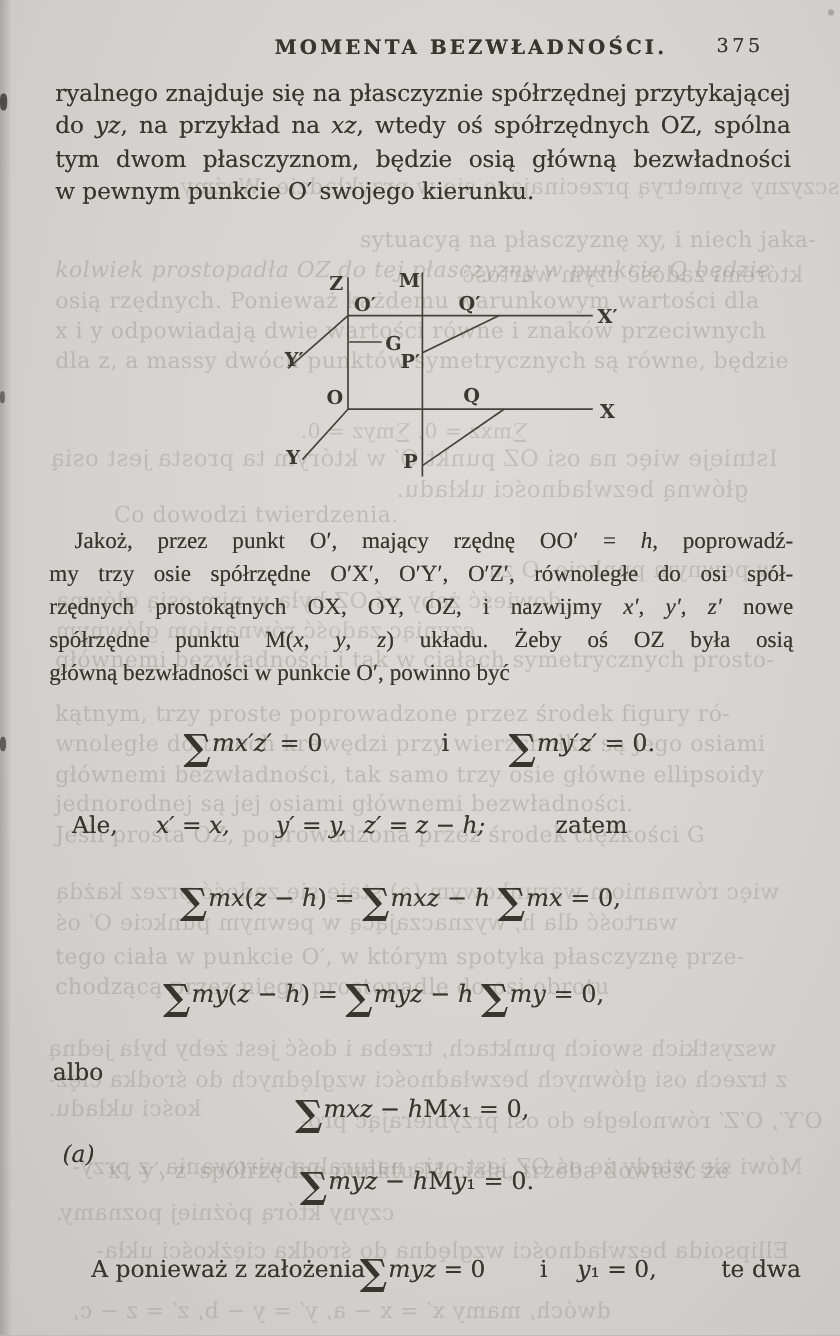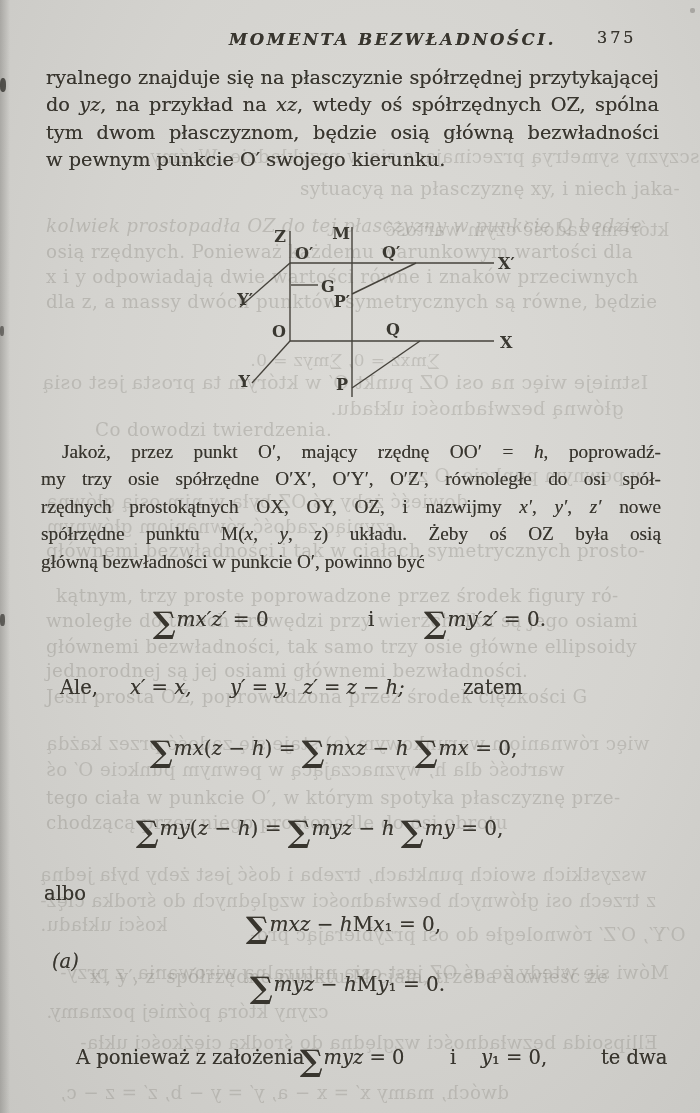--- a/index.html
+++ b/index.html
@@ -19,21 +19,21 @@
 
   
   .ghosts{position:absolute;inset:0;z-index:1;}
   .g{position:absolute;white-space:nowrap;color:#7d7a72;opacity:.30;
      filter:blur(.5px);font-size:18.3px;letter-spacing:.4px;}
   .g.m{transform:scaleX(-1);opacity:.27;}
 
   .content{position:absolute;inset:0;z-index:2;}
   .header{position:absolute;top:28px;left:0;width:700px;height:30px;}
   .htitle{position:absolute;left:229px;top:2px;font-size:16.5px;font-weight:bold;
-          letter-spacing:2.6px;text-shadow:0 0 .4px rgba(40,38,30,.6);font-style:italic;}
+          letter-spacing:2.6px;text-shadow:0 0 .4px rgba(40,38,30,.6);}
   .pagenum{position:absolute;left:597px;top:0;font-size:16px;letter-spacing:3px;
           text-shadow:0 0 .4px rgba(40,38,30,.6);}
 
   .para{position:absolute;font-size:19.3px;line-height:27.4px;
         text-shadow:0 0 .4px rgba(40,38,30,.55);}
   .p1{top:64px;left:46px;width:613px;}
   .p2{top:438px;left:41px;width:620px;font-family:Liberation Serif, serif;}
   .pline{text-align:justify;text-align-last:justify;text-justify:inter-word;}
   .pline.last{text-align-last:auto;}
   .ind{text-indent:21px;}
@@ -70,35 +70,35 @@
 
 <div class="page">
   <div class="edge"></div>
   <div class="speck sp1"></div>
   <div class="speck sp2"></div>
   <div class="speck sp3"></div>
   <div class="speck sp4"></div>
 
   <div class="ghosts" id="ghosts">
       <span class="g m" style="top: 146px; left: 150px;">płasczyzny symetryą przecinające się w przykładzie. Weźmy</span>
-      <span class="g" style="top: 178px; left: 300px;">sytuacyą na płasczyznę xy, i niech jaka-</span>
+      <span class="g" style="top: 190px; left: 300px;">sytuacyą na płasczyznę xy, i niech jaka-</span>
       <span class="g" style="top: 215px; left: 46px; font-style: italic;">kolwiek prostopadła OZ do tej płasczyzny w punkcie Q będzie</span>
       <span class="g m" style="top: 219px; left: 385px;">któremi zadość czym wartość</span>
       <span class="g" style="top: 241px; left: 46px;">osią rzędnych. Ponieważ każdemu warunkowym wartości dla</span>
       <span class="g" style="top: 266px; left: 46px;">x i y odpowiadają dwie wartości równe i znaków przeciwnych</span>
       <span class="g" style="top: 291px; left: 46px;">dla z, a massy dwóch punktów symetrycznych są równe, będzie</span>
       <span class="g m" style="top: 350px; left: 250px; font-size: 17px;">∑mxz = 0,        ∑myz = 0.</span>
       <span class="g m" style="top: 371px; left: 42px; font-size: 19px;">Istnieje więc na osi OZ punkt O′ w którym ta prosta jest osią</span>
       <span class="g m" style="top: 397px; left: 330px; font-size: 19px;">główną bezwładności układu.</span>
       <span class="g" style="top: 419px; left: 95px;">Co dowodzi twierdzenia.</span>
       <span class="g m" style="top: 465px; left: 400px;">w pewnym punkcie. O za-</span>
       <span class="g m" style="top: 491px; left: 46px;">dowieść żeby oś OZ była w nim osią główną</span>
       <span class="g m" style="top: 516px; left: 46px;">czyniąc zadość równaniom głównym</span>
       <span class="g" style="top: 540px; left: 46px;">głównemi bezwładności i tak w ciałach symetrycznych prosto-</span>
-      <span class="g" style="top: 585px; left: 46px; margin-left: 10px;">kątnym, trzy proste poprowadzone przez środek figury ró-</span>
+      <span class="g" style="top: 585px; left: 46px;">kątnym, trzy proste poprowadzone przez środek figury ró-</span>
       <span class="g" style="top: 610px; left: 46px;">wnoległe do trzech krawędzi przy wierzchołku są jego osiami</span>
       <span class="g" style="top: 636px; left: 46px;">głównemi bezwładności, tak samo trzy osie główne ellipsoidy</span>
       <span class="g" style="top: 660px; left: 46px;">jednorodnej są jej osiami głównemi bezwładności.</span>
       <span class="g" style="top: 686px; left: 46px;">Jeśli prosta OZ, poprowadzona przez środek ciężkości G</span>
       <span class="g m" style="top: 733px; left: 46px;">więc równaniom warunkowym (a) staje się zadość przez każdą</span>
       <span class="g m" style="top: 759px; left: 46px;">wartość dla h, wyznaczającą w pewnym punkcie O′ oś</span>
       <span class="g" style="top: 787px; left: 46px;">tego ciała w punkcie O′, w którym spotyka płasczyznę prze-</span>
       <span class="g" style="top: 812px; left: 46px;">chodzącą przez niego prostopadle do osi obrotu</span>
       <span class="g m" style="top: 864px; left: 40px;">wszystkich swoich punktach, trzeba i dość jest żeby była jedną</span>
       <span class="g m" style="top: 890px; left: 40px;">z trzech osi głównych bezwładności względnych do środka cięż-</span>

